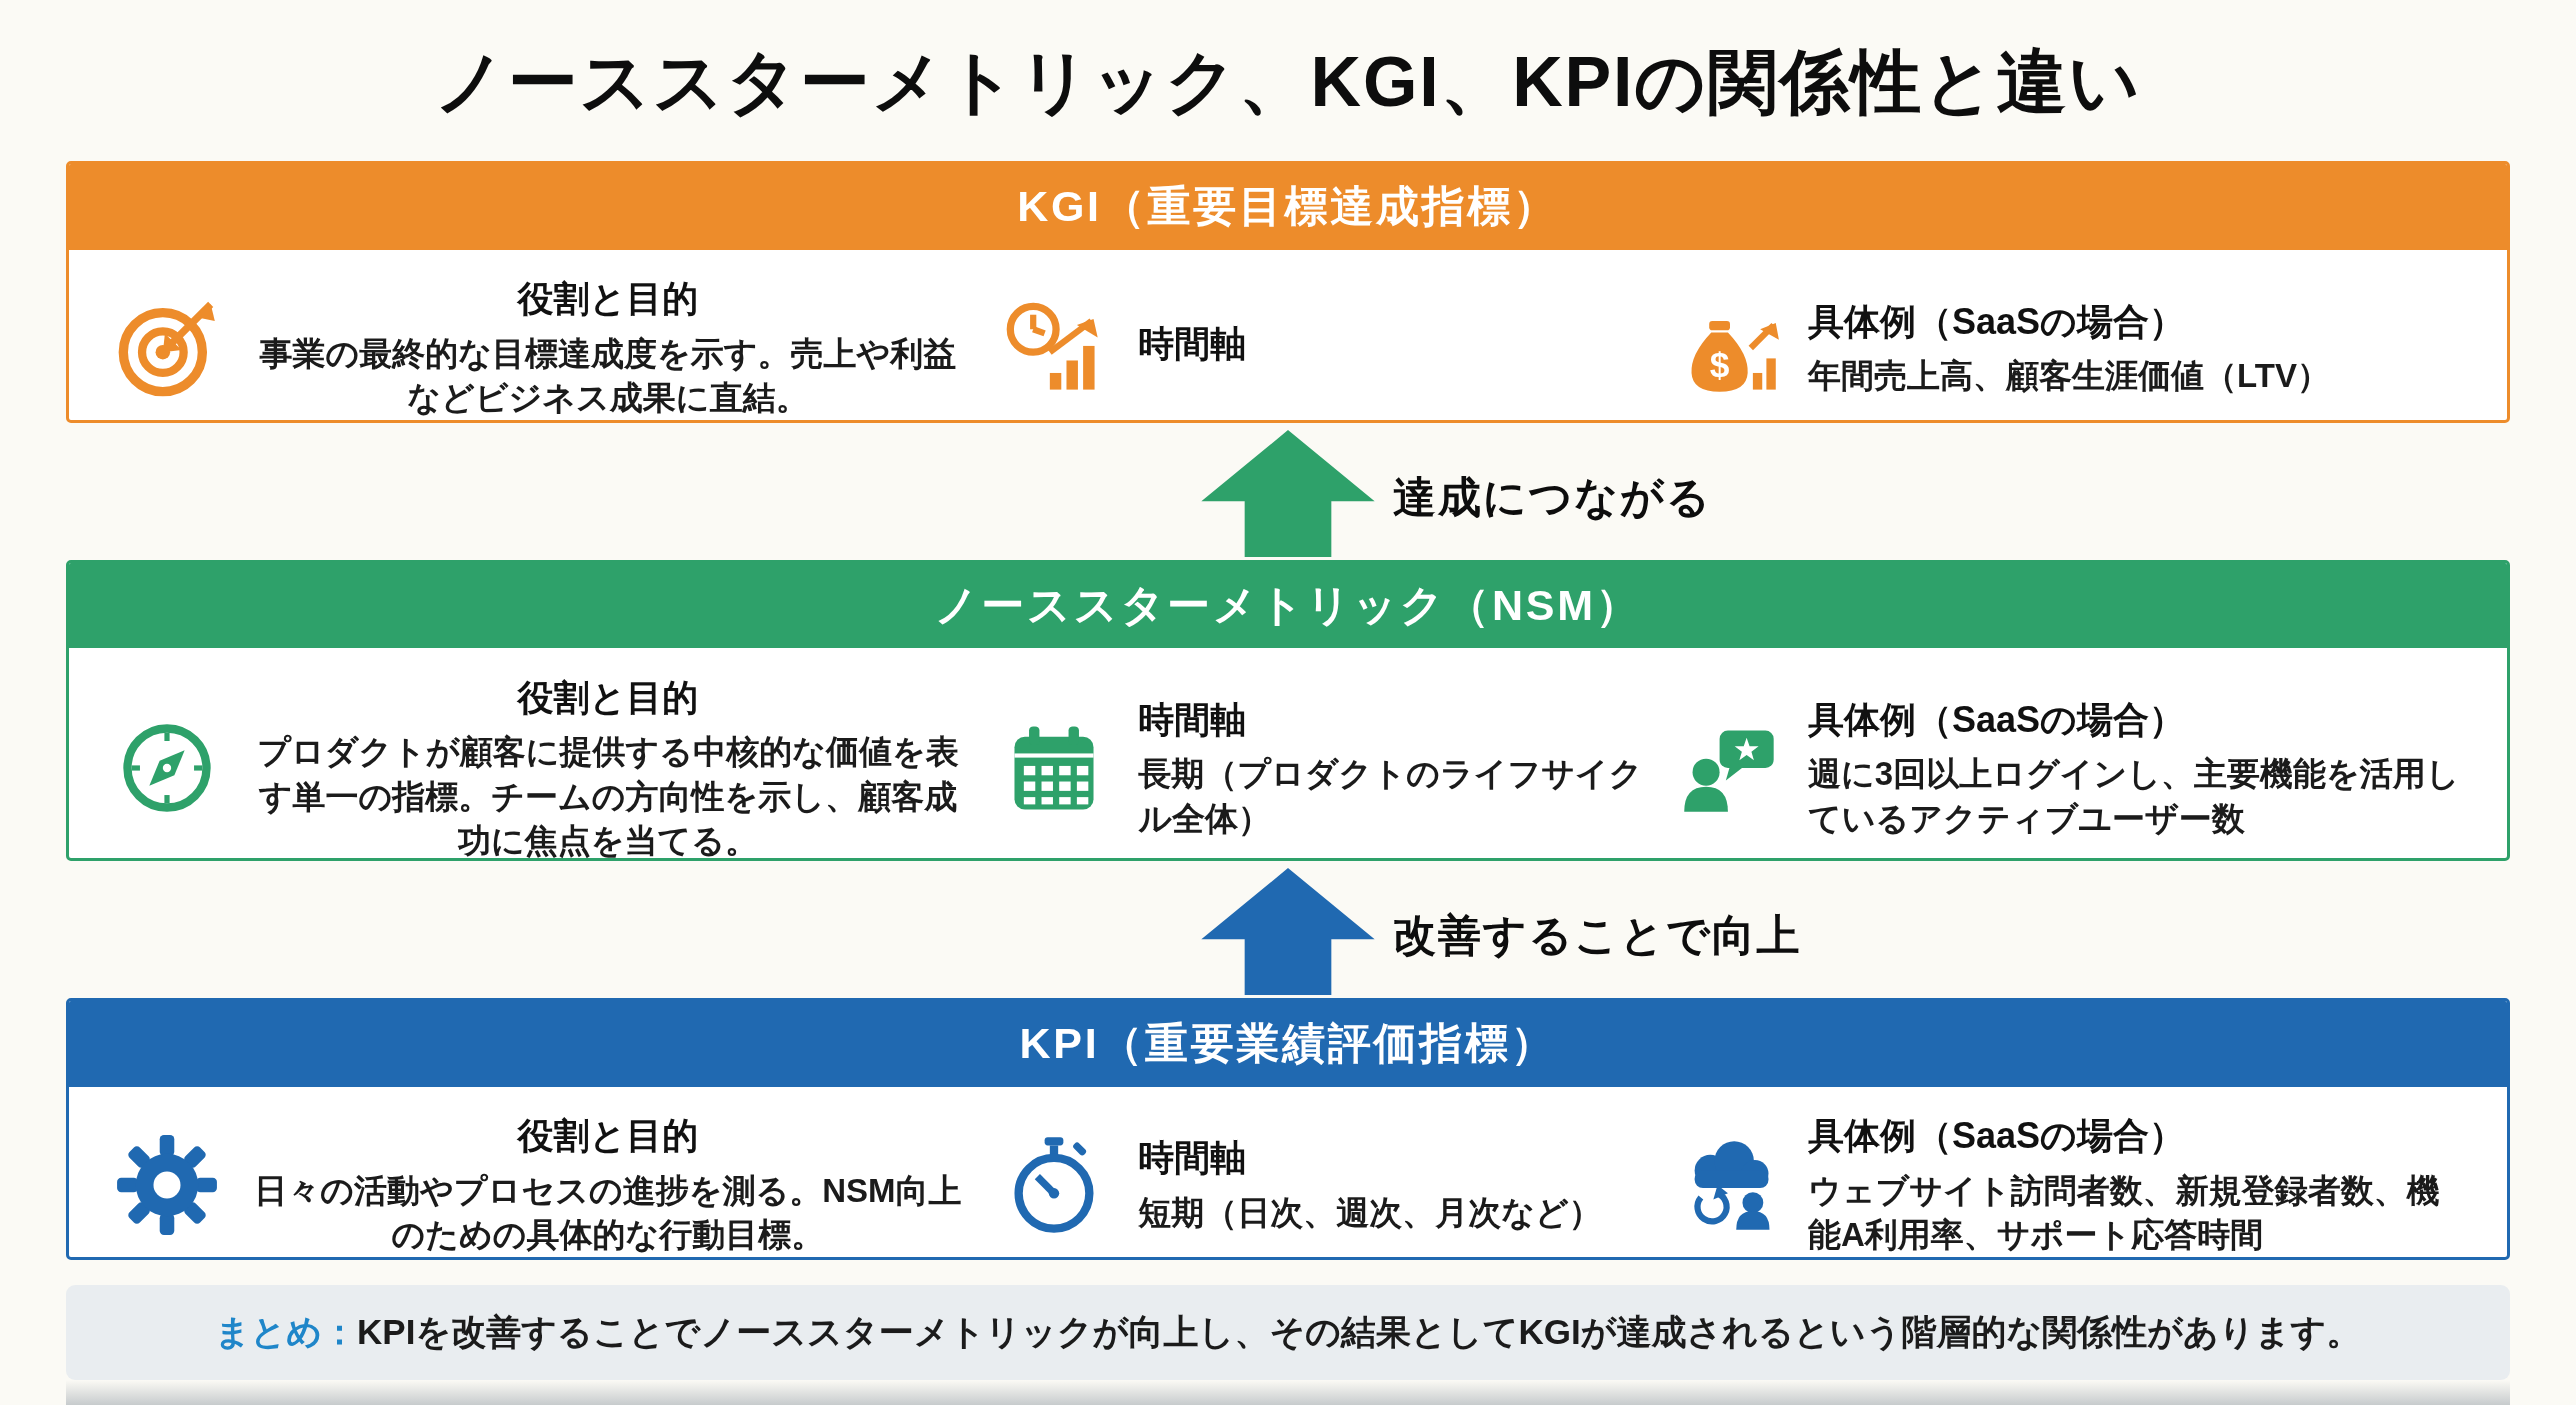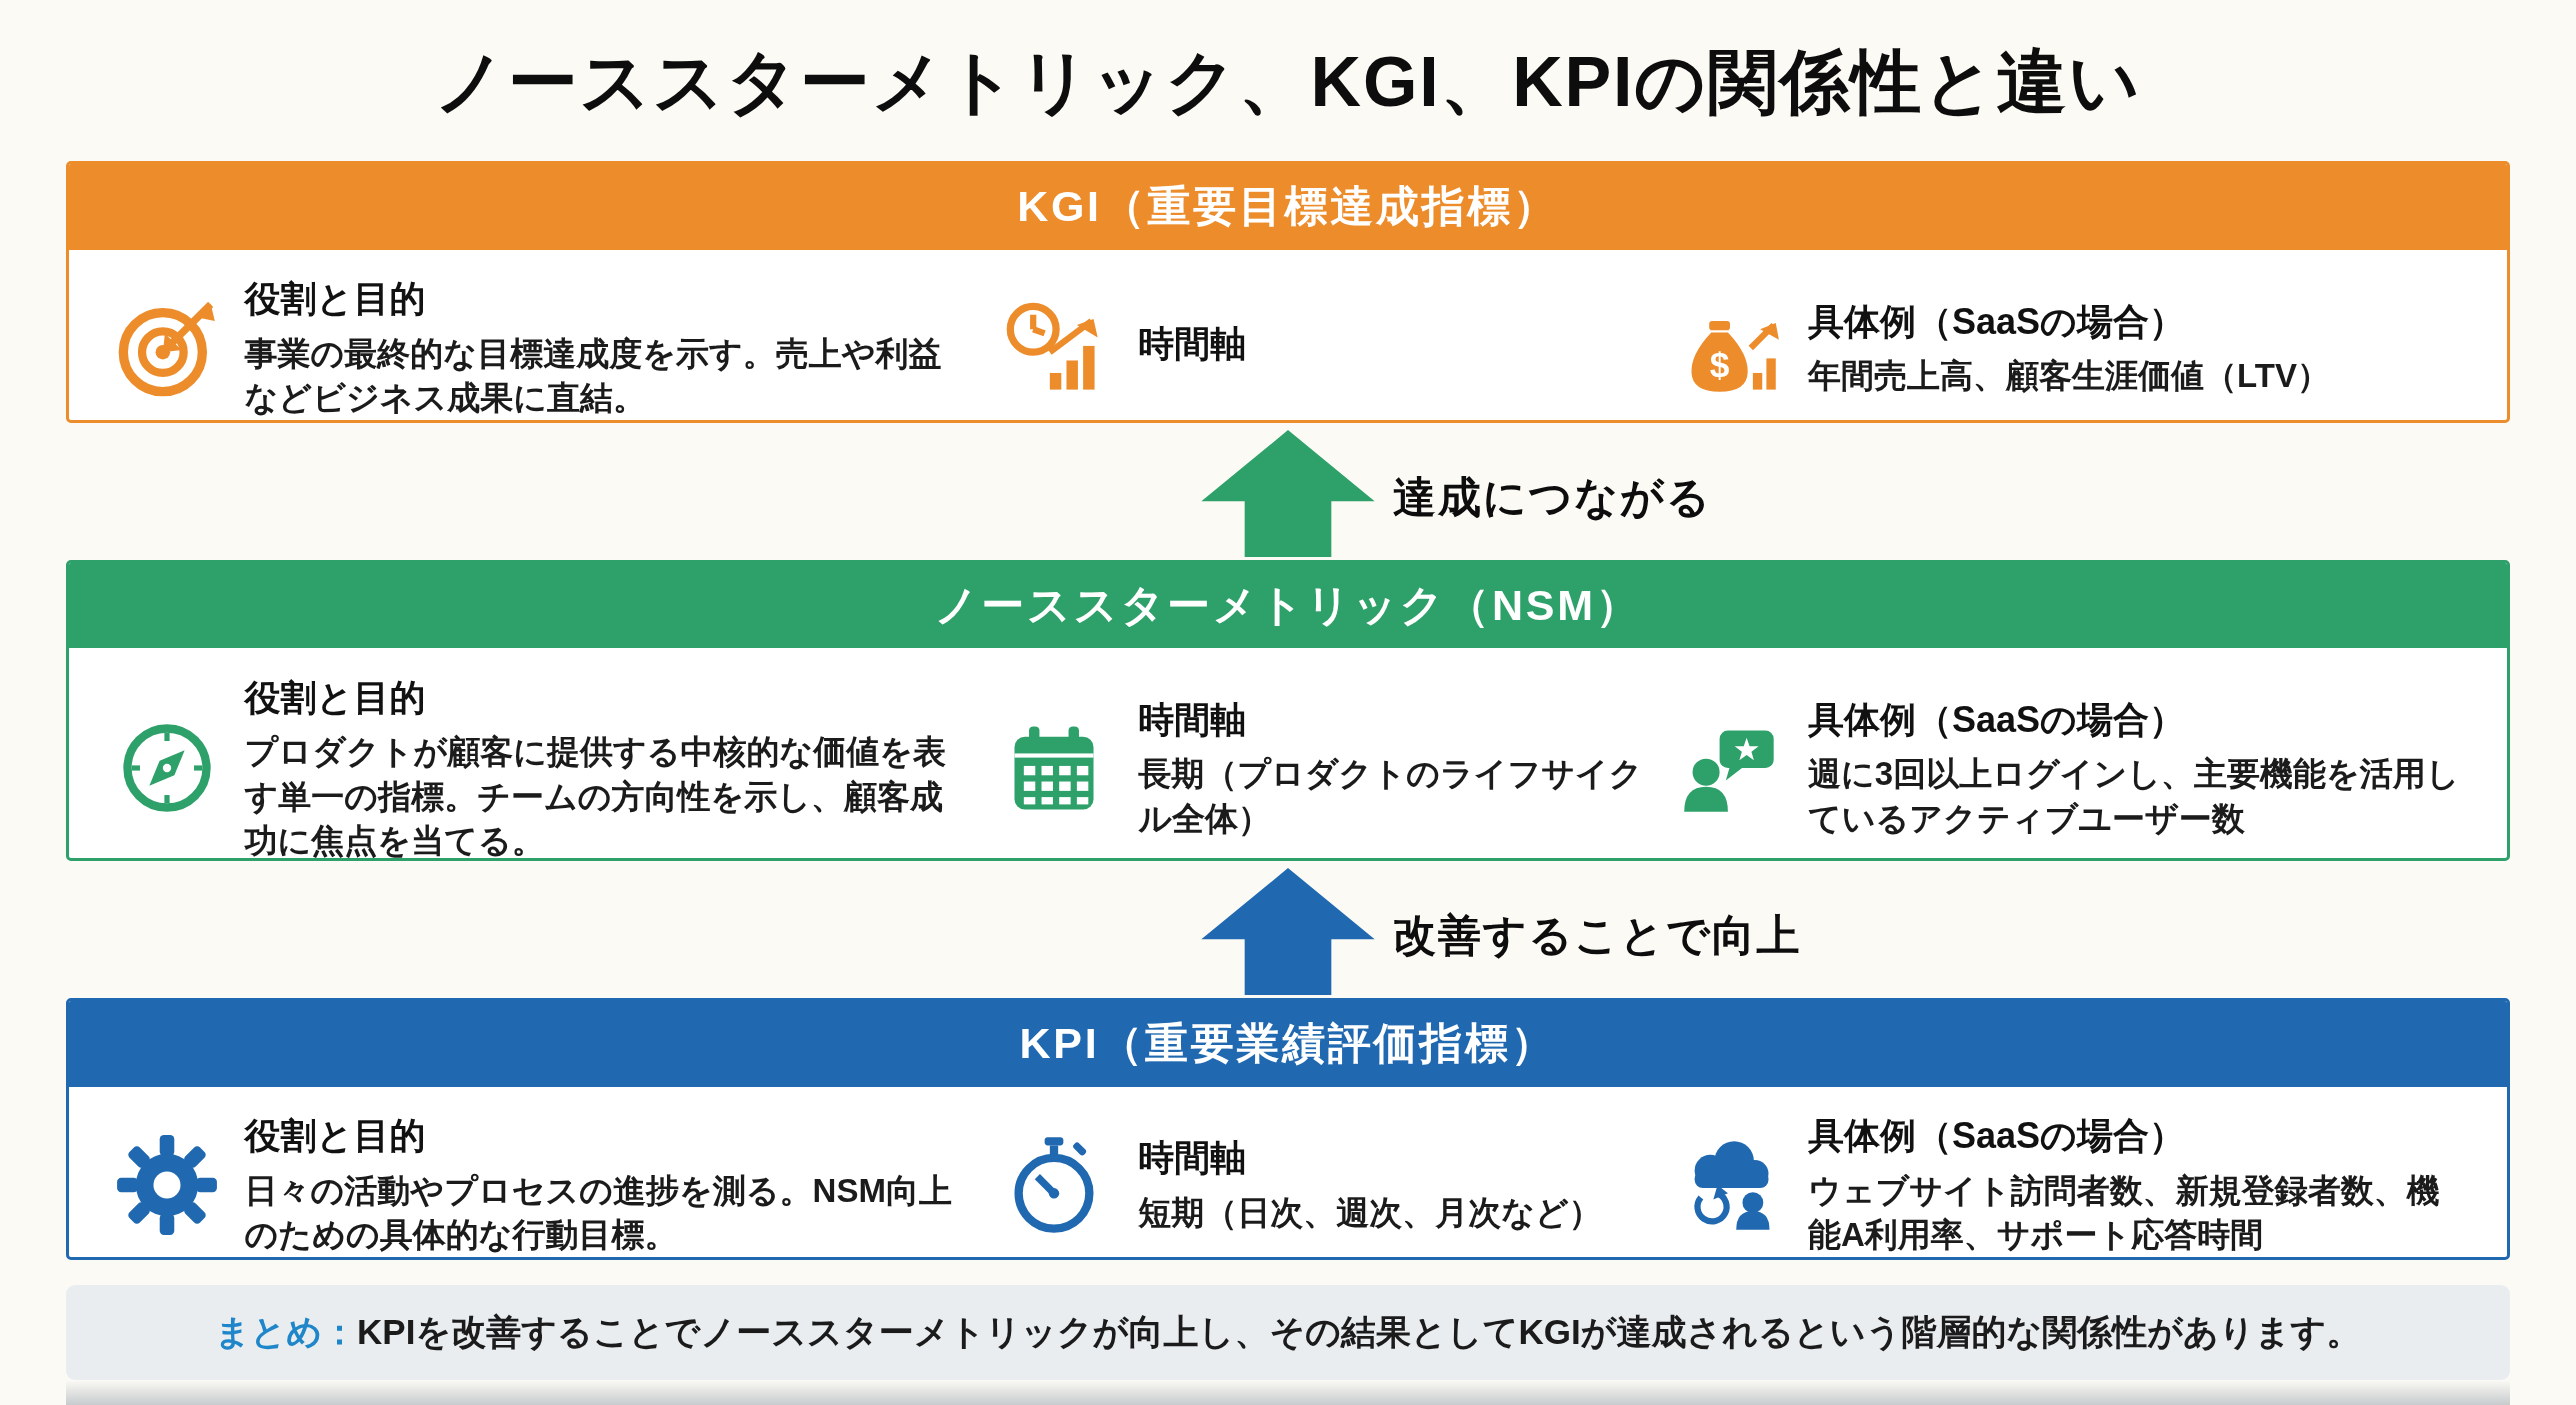--- a/index.html
+++ b/index.html
@@ -9,21 +9,21 @@
     background:#FBFAF5;
     color:#1b1b1b;
   }
   .page{width:2576px;height:1405px;padding:27.4px 66px 0;display:flex;flex-direction:column;}
   .title{font-size:70px;font-weight:bold;text-align:center;margin:9.1px 0 31px;letter-spacing:1.8px;color:#0d0d0d;}
 
   .card{border:3.7px solid var(--c);border-radius:5px;background:#fff;overflow:hidden;}
   .card-header{background:var(--c);color:#fff;font-size:43px;font-weight:bold;text-align:center;padding:13.7px 0;letter-spacing:2.7px;}
   .card-body{display:flex;padding:25.6px 46px 29px;gap:31px;align-items:center;}
   .col{display:flex;align-items:center;gap:25.6px;min-width:0;}
-  .col-role{flex:0 0 36.5%;}
+  .col-role{flex:0 0 36.5%;text-align:center;}
   .col-time{flex:0 0 27.5%;gap:32px;}
   .col-example{flex:1;}
   .icon{width:104px;height:104px;flex:0 0 104px;color:var(--c);}
   .icon svg{width:100%;height:100%;display:block;}
   .txt{min-width:0;}
   .h{font-size:36px;font-weight:bold;margin-bottom:7.3px;color:#111;}
   .b{font-size:33px;font-weight:bold;line-height:1.34;color:#1b1b1b;}
   .note{font-size:27.4px;font-weight:bold;margin-top:5.5px;color:#222;}
 
   .arrow-row{position:relative;height:137px;display:flex;justify-content:center;align-items:center;color:var(--c);flex:0 0 auto;}

